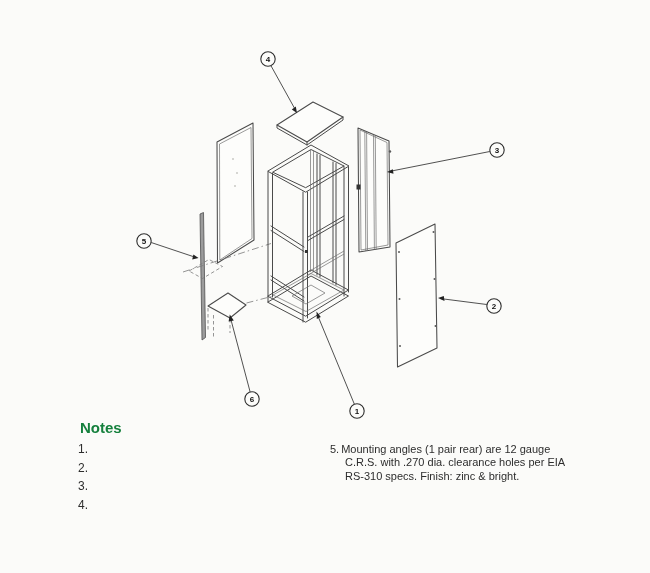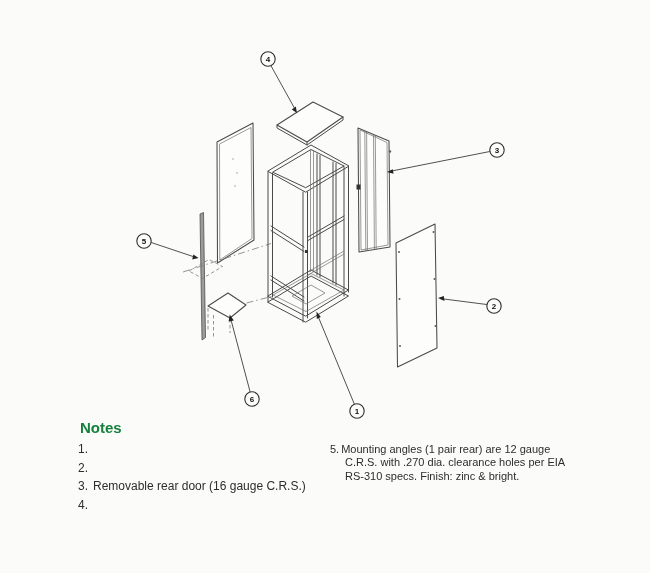--- a/index.html
+++ b/index.html
@@ -180,21 +180,20 @@
 
     <div class="note-col-left">
       <div class="note-item">
         <span class="note-num">1.</span>
       </div>
       <div class="note-item">
         <span class="note-num">2.</span>
       </div>
       <div class="note-item">
         <span class="note-num">3.</span>
-        <span class="note-text">Removable rear door (16 gauge C.R.S.)</span>
       </div>
       <div class="note-item">
         <span class="note-num">4.</span>
       </div>
     </div>
 
     <div class="note-col-right">
       <div class="note-item">
         <span class="note-num">5.</span><span class="note-text">Mounting angles (1 pair rear) are 12 gauge C.R.S. with .270 dia. clearance holes per EIA RS-310 specs. Finish: zinc &amp; bright.</span>
       </div>

